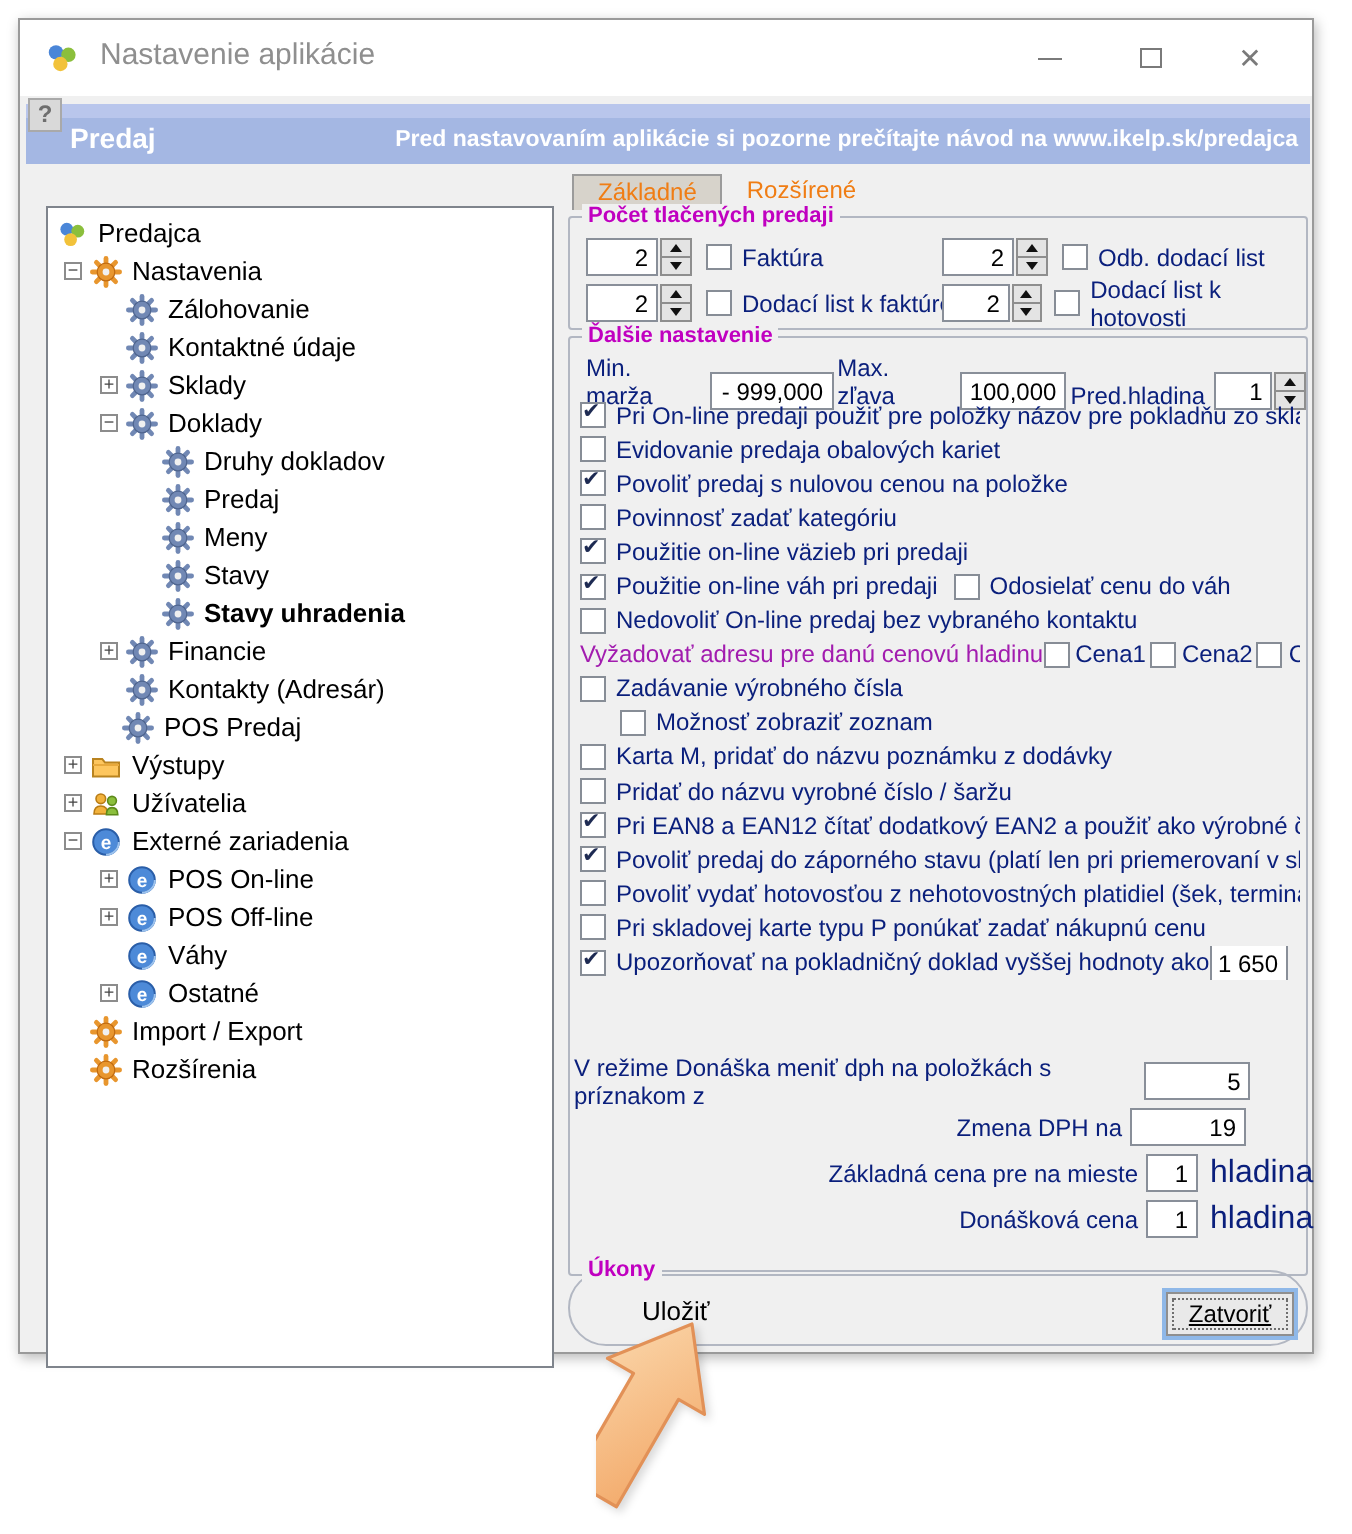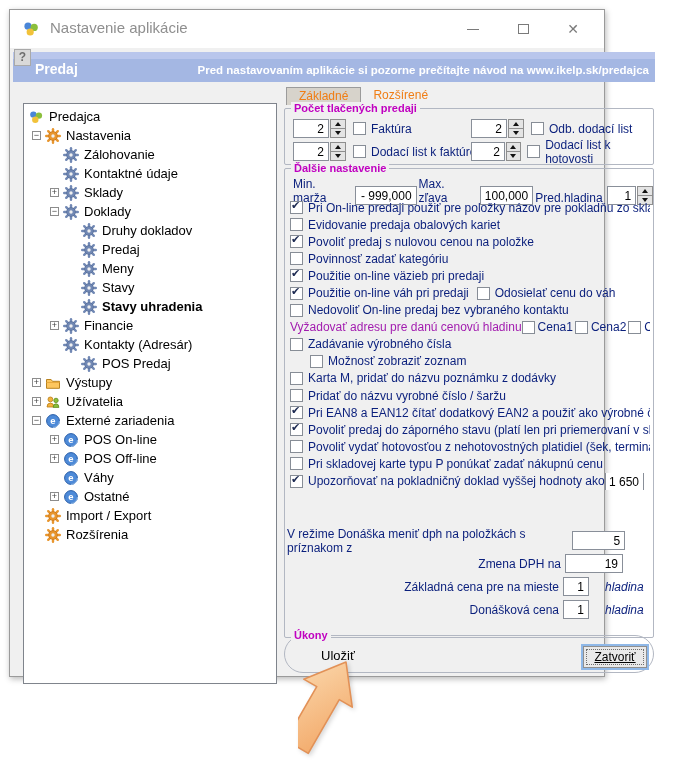--- a/index.html
+++ b/index.html
@@ -1,19 +1,19 @@
 <!DOCTYPE html>
 <html><head>
 <meta charset="utf-8">
 <style>
   * { margin:0; padding:0; box-sizing:border-box; }
   html,body { width:676px; height:767px; background:#ffffff;
     font-family:"Liberation Sans", sans-serif; overflow:hidden; position:relative; }
 
-  .window { position:absolute; left:9px; top:9px; width:596px; height:668px;
+  .window { position:absolute; left:9px; top:9px; width:648px; height:668px;
     background:#f0f0f0; border:1px solid #9a9a9a; box-shadow:1px 2px 6px rgba(0,0,0,.28); }
 
   
   .titlebar { position:absolute; left:0; top:0; width:100%; height:38px; background:#ffffff; }
   .titlebar .appicon { position:absolute; left:12px; top:10px; width:18px; height:18px; }
   .titlebar .title { position:absolute; left:40px; top:9px; font-size:15px; color:#8f8f8f; }
   .winctl { position:absolute; right:6px; top:0; height:38px; display:flex; }
   .winctl .ctl { width:50px; height:38px; display:flex; align-items:center; justify-content:center; }
   .ico-min { width:12px; height:1px; background:#7a7a7a; }
   .ico-max { width:11px; height:10px; border:1px solid #7a7a7a; }
@@ -74,21 +74,21 @@
   .fields-row { position:absolute; left:6px; top:8px; display:flex; align-items:flex-end; }
   .f-label { font-size:12px; color:#0a1f7c; margin:0 4px 0 2px; }
 
   .cb-list { position:absolute; left:5px; top:30px; width:360px; }
   .cb-row { height:17.1px; display:flex; align-items:center; white-space:nowrap; overflow:hidden; }
   .cb-row .sub { margin-left:20px; }
   .plain-label { font-size:12px; color:#a21caf; }
 
   .bf-list { position:absolute; left:0; top:360px; width:364px; }
   .bf-row { height:23px; display:flex; align-items:center; justify-content:flex-end; }
-  .bf-suffix { font-size:12px; color:#0a1f7c; width:44px; margin-left:16px;font-style:italic; }
+  .bf-suffix { font-size:16px; color:#0a1f7c; width:44px; margin-left:6px; }
 
   .save-label { position:absolute; left:36px; top:12px; font-size:13px; color:#000; cursor:default; }
   .close-btn { position:absolute; right:6px; top:10px; width:64px; height:22px; background:#e9e9e9;
     border:1px solid #8f8f8f; box-shadow:0 0 0 2px #8fb8e8; font-size:12px; color:#000;
     text-decoration:underline; display:flex; align-items:center; justify-content:center; position:absolute; }
   .close-btn::after { content:""; position:absolute; left:2px; top:2px; right:2px; bottom:2px;
     border:1px dotted #6e6e6e; }
 
   .arrow-annot { position:absolute; left:298px; top:658px; width:150px; height:112px; z-index:5;
     filter:drop-shadow(2px 2px 2px rgba(0,0,0,.15)); }
@@ -345,21 +345,21 @@
               <line x1="4.6" y1="8.0" x2="1.2" y2="8.0"></line>
               <line x1="5.6" y1="5.6" x2="3.2" y2="3.2"></line>
               <line x1="8.0" y1="4.6" x2="8.0" y2="1.2"></line>
               <line x1="10.4" y1="5.6" x2="12.8" y2="3.2"></line>
             </g>
             <circle cx="8" cy="8" r="4.4" fill="#7188b4" stroke="#4e648e" stroke-width="0.6"></circle>
             <circle cx="8" cy="8" r="1.7" fill="#f0f0f0"></circle>
           </svg></span>
         <span class="tlabel">Kontakty (Adresár)</span>
       </div>
-      <div class="trow" style="padding-left: 44px;">
+      <div class="trow" style="padding-left: 24px;">
         <span class="exp-sp"></span>
         <span class="ticon"><svg viewBox="0 0 16 16" width="16" height="16">
             <g stroke="#7188b4" stroke-width="2.4" stroke-linecap="round">
               <line x1="11.4" y1="8.0" x2="14.8" y2="8.0"></line>
               <line x1="10.4" y1="10.4" x2="12.8" y2="12.8"></line>
               <line x1="8.0" y1="11.4" x2="8.0" y2="14.8"></line>
               <line x1="5.6" y1="10.4" x2="3.2" y2="12.8"></line>
               <line x1="4.6" y1="8.0" x2="1.2" y2="8.0"></line>
               <line x1="5.6" y1="5.6" x2="3.2" y2="3.2"></line>
               <line x1="8.0" y1="4.6" x2="8.0" y2="1.2"></line>

